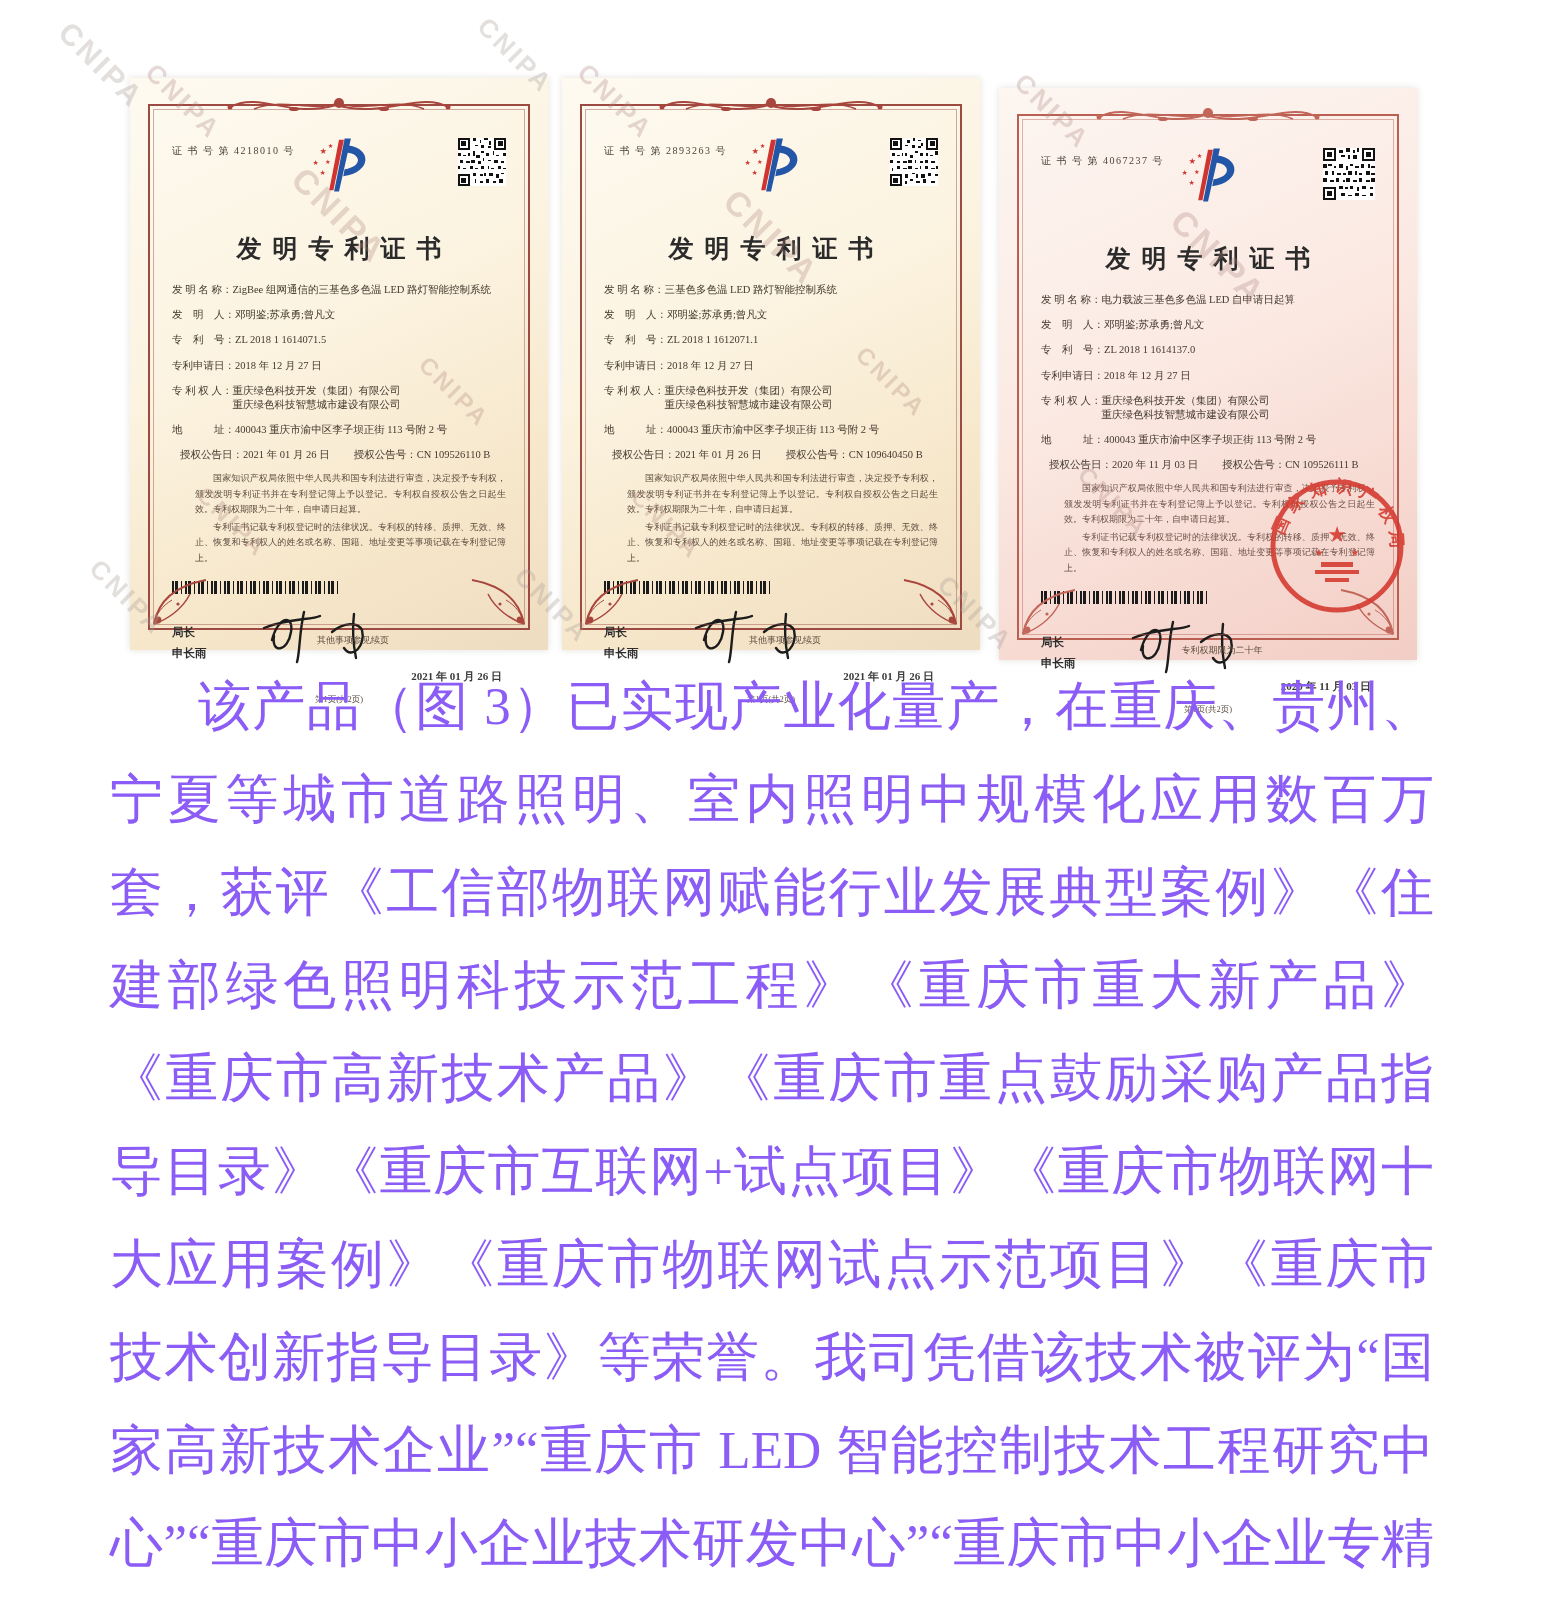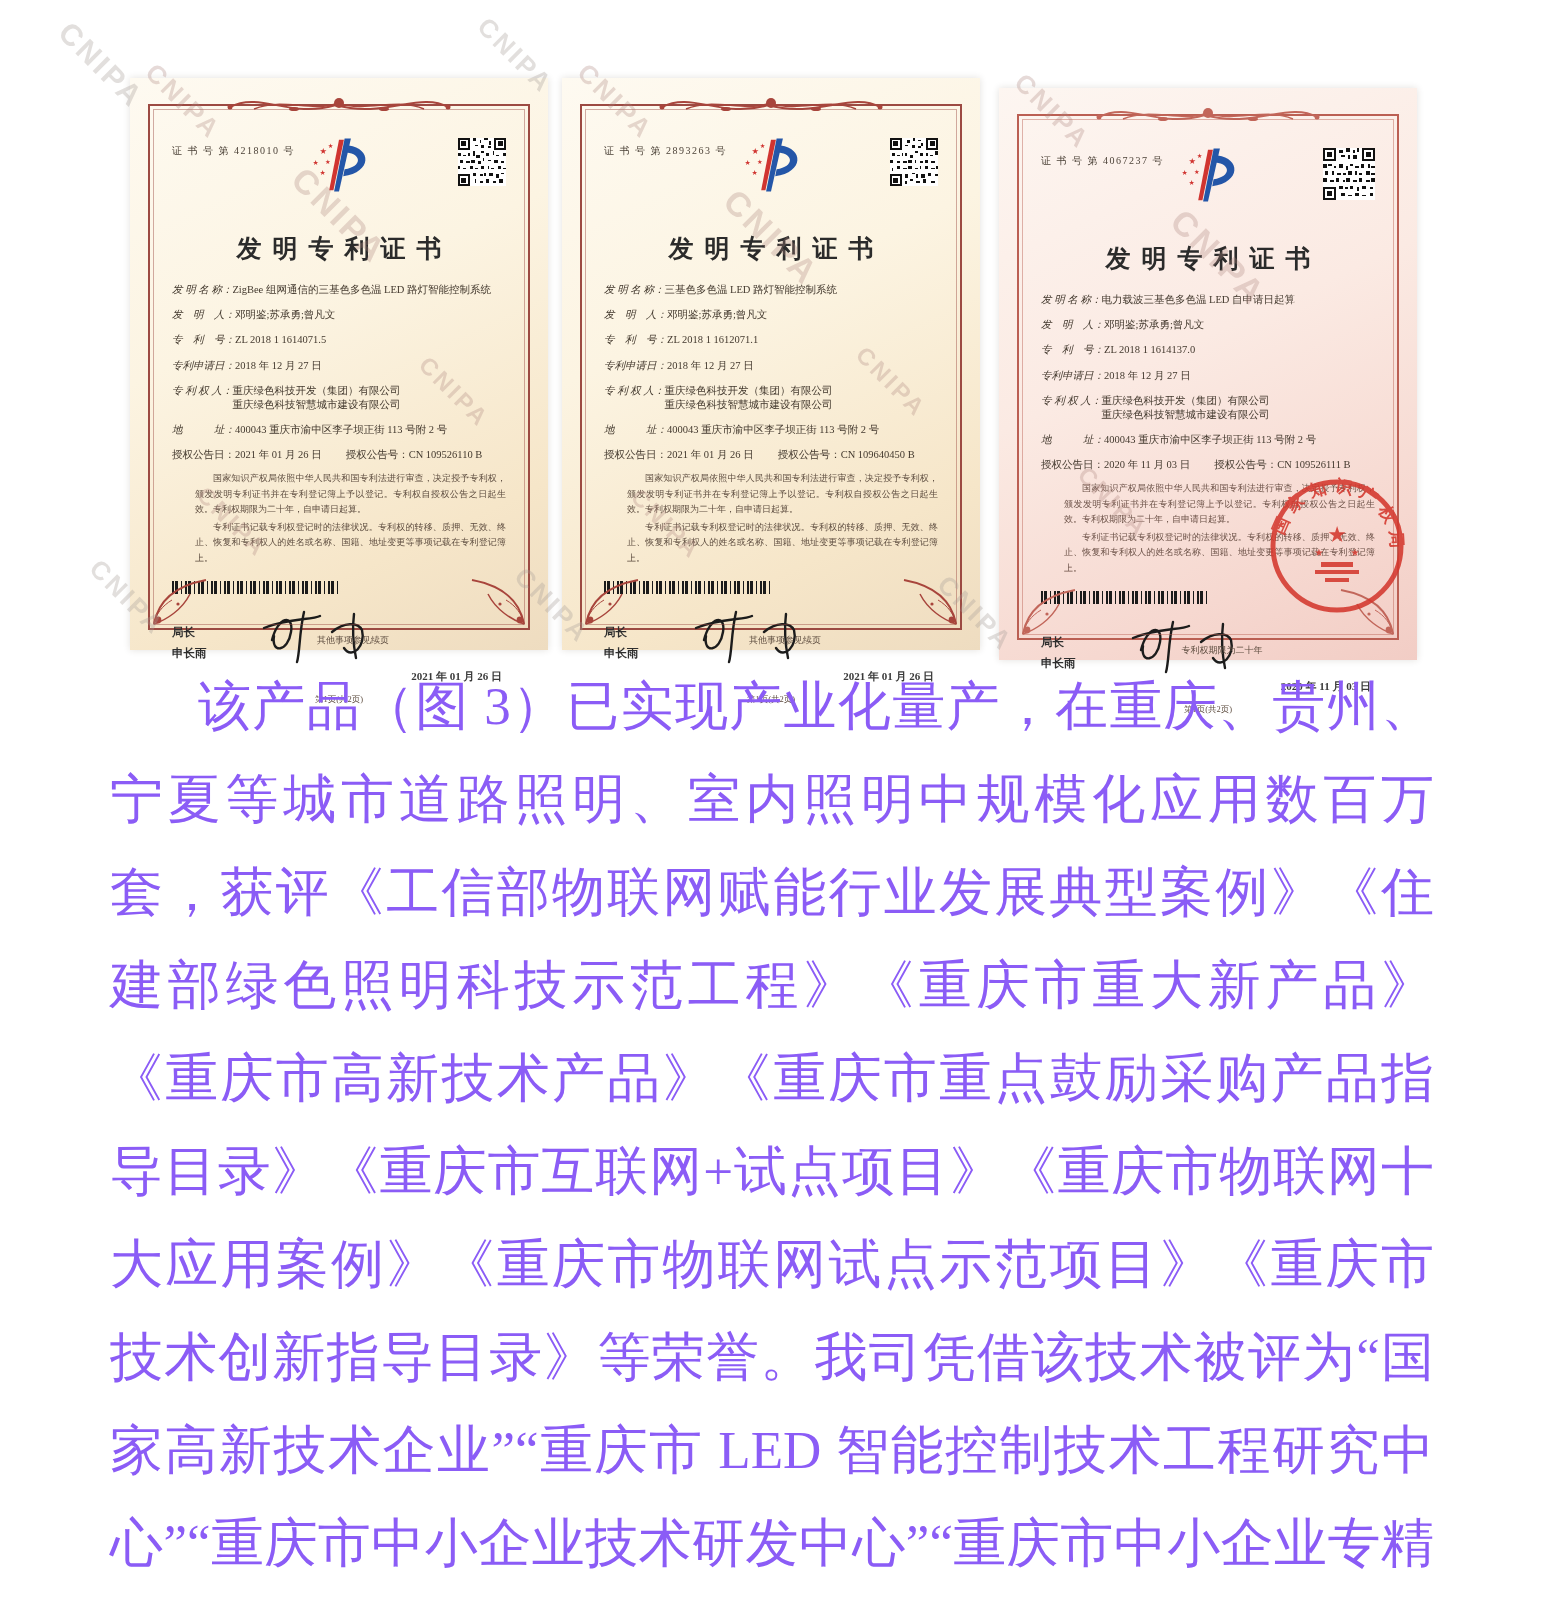--- a/index.html
+++ b/index.html
@@ -27,25 +27,25 @@
   .cert-head{position:relative;height:92px;margin-top:28px;}
   .cert-no{position:absolute;left:0;top:10px;font-size:10px;letter-spacing:1.5px;color:#4c4238;}
   .logo{position:absolute;left:50%;transform:translateX(-50%);top:-4px;}
   .qr{position:absolute;right:0;top:4px;}
 
   .cert-title{text-align:center;font-size:25px;font-weight:bold;letter-spacing:11px;
               padding-left:11px;color:#2b2b2b;margin:6px 0 18px;}
 
   .fields{font-size:10.5px;color:#43392e;}
   .frow{display:flex;margin-bottom:11px;line-height:1.35;}
-  .flabel{white-space:pre;flex:0 0 auto;font-style:italic;}
+  .flabel{white-space:pre;flex:0 0 auto;}
   .fval{flex:1;}
   .owner2{display:block;}
 
-  .grant-row{display:flex;gap:24px;font-size:10.5px;color:#43392e;margin:4px 0 9px;}
+  .grant-row{display:flex;gap:24px;font-size:10.5px;color:#43392e;margin:4px 8px 9px;}
   .grant-row .glabel{white-space:pre;}
 
   .legal{font-size:9px;line-height:1.72;color:#5d4c3f;text-align:justify;margin-left:23px;}
   .legal p{margin:0 0 2px;text-indent:18px;}
   .paper-c .legal{color:#6b5147;}
 
   .barcode{width:168px;height:13px;margin-top:15px;
      background:repeating-linear-gradient(90deg,#1b1b1b 0 2px,transparent 2px 3px,
        #1b1b1b 3px 6px,transparent 6px 9px,#1b1b1b 9px 10px,transparent 10px 13px);}
 

